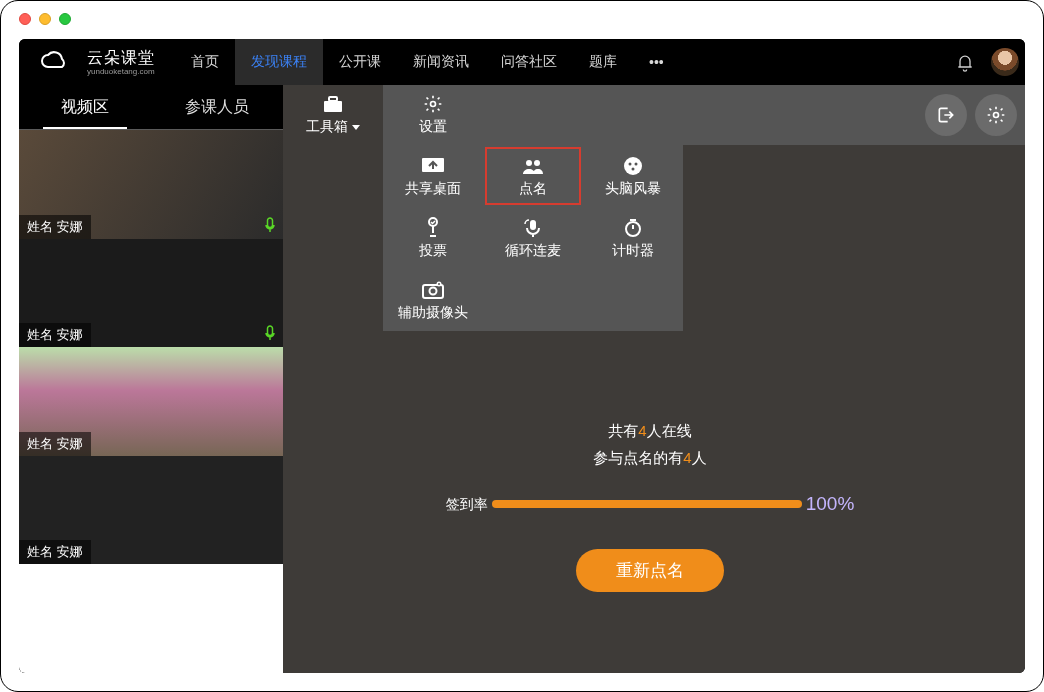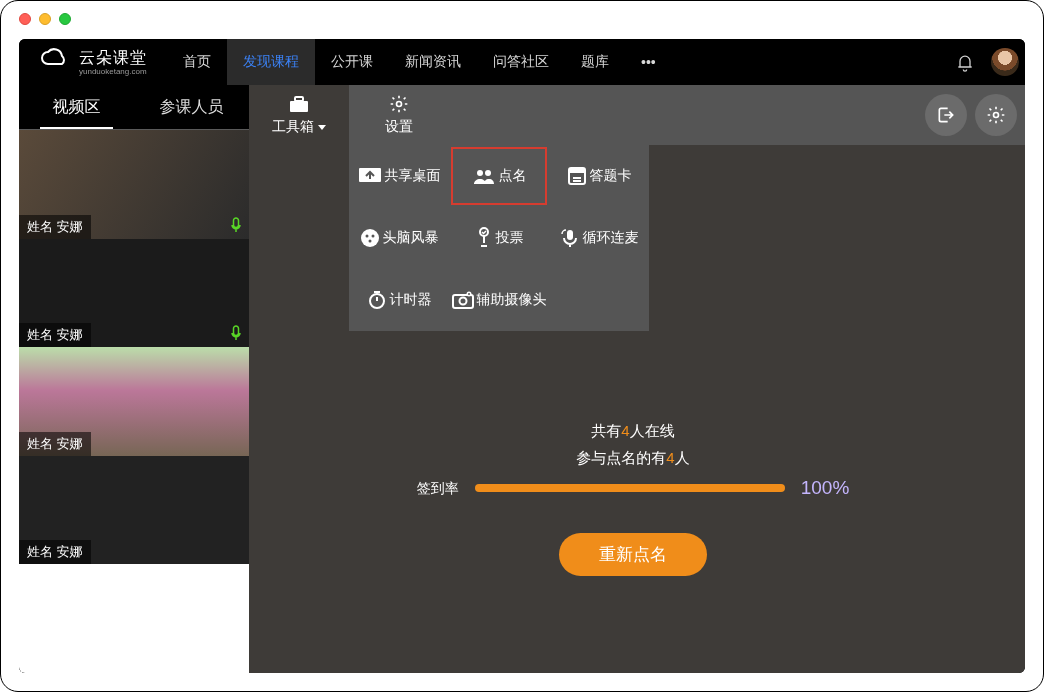--- a/index.html
+++ b/index.html
@@ -5,33 +5,33 @@
 *{box-sizing:border-box;margin:0;padding:0;font-family:"Microsoft YaHei","PingFang SC",sans-serif}
 body{background:#fff;width:1044px;height:692px;overflow:hidden}
 .window{width:1044px;height:692px;border:1px solid #000;border-radius:18px;background:#fff;position:relative;overflow:hidden}
 .traffic{position:absolute;top:12px;left:18px;display:flex;gap:8px}
 .dot{width:12px;height:12px;border-radius:50%}
 .dot.r{background:#ff5f57;border:1px solid #e04940}
 .dot.y{background:#febc2e;border:1px solid #d9a126}
 .dot.g{background:#28c840;border:1px solid #1fa933}
 .inner{position:absolute;left:18px;right:18px;top:38px;bottom:18px;background:#000;border-radius:6px;overflow:hidden;display:flex;flex-direction:column}
 .topbar{height:46px;background:#000;display:flex;align-items:center;color:#cfcfcf;font-size:14px}
-.logo{display:flex;align-items:flex-start;gap:12px;color:#fff;padding:0 20px}
+.logo{display:flex;align-items:center;gap:20px;color:#fff;padding:0 20px}
 .logo .glyph{width:28px;height:22px;position:relative}
 .logo .glyph svg{display:block}
 .logo .txt{font-size:16px;letter-spacing:1px}
 .logo .sub{font-size:8px;color:#9a9a9a;margin-top:-2px}
 .navitem{padding:8px 16px;height:46px;display:flex;align-items:center;cursor:pointer;color:#d7d7d7}
 .navitem.active{background:#2b2b2b;color:#3b82f6}
 .topbar .spacer{flex:1}
 .bell,.avatar-wrap{width:40px;height:46px;display:flex;align-items:center;justify-content:center}
 .bell svg{stroke:#cfcfcf;fill:none}
 .avatar{width:28px;height:28px;border-radius:50%;background:radial-gradient(circle at 50% 35%,#e9c6a7 0 30%,#7a4a2a 31% 55%,#3a2a1a 56% 100%);position:relative;overflow:hidden}
 .body{flex:1;display:flex;min-height:0}
-.sidepanel{width:230px;background:#000;display:flex;flex-direction:column}
+.sidepanel{width:264px;background:#000;display:flex;flex-direction:column}
 .side-tabs{height:44px;display:flex;color:#ddd;font-size:16px}
 .side-tabs .t{flex:1;display:flex;align-items:center;justify-content:center;cursor:pointer}
 .side-tabs .t.active{color:#fff;position:relative}
 .side-tabs .t.active::after{content:"";position:absolute;left:18%;right:18%;bottom:0;height:2px;background:#fff}
 .hr{height:1px;background:#5a5a5a}
 .video-list{flex:1;overflow:hidden;display:flex;flex-direction:column}
 .v-tile{height:131px;background:#222;position:relative;overflow:hidden;margin:0}
 .v-tile .img{position:absolute;inset:0}
 .v-tile .tag{position:absolute;left:0;bottom:0;background:rgba(0,0,0,.55);color:#fff;font-size:13px;padding:3px 8px}
 .v-tile .mic{position:absolute;right:6px;bottom:6px;color:#59d726}
@@ -44,27 +44,27 @@
 .main{flex:1;background:#3e3b38;display:flex;flex-direction:column;position:relative;min-width:0}
 .toolbar{height:60px;background:#555;display:flex;align-items:stretch;color:#fff}
 .tbbtn{width:100px;display:flex;flex-direction:column;align-items:center;justify-content:center;gap:4px;font-size:14px;cursor:pointer}
 .tbbtn .ico{height:20px;display:flex;align-items:center;justify-content:center}
 .tbbtn.active{background:#3e3b38}
 .tbbtn .caret{display:inline-block;margin-left:4px;border-top:5px solid #fff;border-left:4px solid transparent;border-right:4px solid transparent;vertical-align:middle}
 .toolbar .sp{flex:1}
 .rbtn{width:42px;height:42px;border-radius:50%;background:#6b6b6b;display:flex;align-items:center;justify-content:center;margin:9px 8px 0 0;cursor:pointer}
 .rbtn svg{stroke:#fff;fill:none;stroke-width:2}
 .tool-panel{position:absolute;left:100px;top:60px;background:#555;color:#fff;display:grid;grid-template-columns:repeat(3,100px);grid-auto-rows:62px;z-index:5}
-.tool-cell{display:flex;flex-direction:row;align-items:center;justify-content:center;gap:3px;font-size:14px;cursor:pointer;position:relative}
+.tool-cell{display:flex;flex-direction:column;align-items:center;justify-content:center;gap:3px;font-size:14px;cursor:pointer;position:relative}
 .tool-cell .ico{height:22px;display:flex;align-items:center;justify-content:center}
 .tool-cell.hl{outline:2px solid #d63c2f;outline-offset:-4px}
 .content{flex:1;position:relative}
 .status{position:absolute;left:0;right:8px;top:272px;color:#fff;text-align:center;font-size:15px;line-height:1.8}
 .status .orange{color:#f08d1a}
-.bar-row{display:flex;align-items:center;justify-content:center;gap:16px;margin-top:0}
+.bar-row{display:flex;align-items:center;justify-content:center;gap:4px;margin-top:16px}
 .bar-lbl{color:#fff;font-size:14px}
 .bar{width:310px;height:8px;border-radius:4px;background:linear-gradient(to right,#f08d1a 100%,#888 0)}
 .pct{color:#c4b5fd;font-size:19px}
 .cta{margin:28px auto 0;display:block;background:#f08d1a;color:#fff;border:none;border-radius:22px;padding:10px 40px;font-size:17px;cursor:pointer}
 </style>
 </head>
 <body>
 
 <div class="window">
   <div class="traffic">
@@ -194,30 +194,20 @@
                   <circle cx="8" cy="6" r="3" fill="#fff"></circle>
                   <circle cx="16" cy="6" r="3" fill="#fff"></circle>
                   <path d="M2 17c0-3 3-5 6-5s6 2 6 5M12 17c0-3 2-5 5-5s5 2 5 5" fill="#fff"></path>
                 </svg>
               </span>
               <span>点名</span>
             </div>
           <div class="tool-cell">
               <span class="ico">
                 <svg width="20" height="20" viewBox="0 0 20 20">
-                  <rect x="2" y="2" width="16" height="16" rx="2" fill="none" stroke="#fff" stroke-width="2"></rect>
-                  <rect x="2" y="2" width="16" height="5" fill="#fff"></rect>
-                  <path d="M6 12h8M6 15h8" stroke="#fff" stroke-width="2"></path>
-                </svg>
-              </span>
-              <span>答题卡</span>
-            </div>
-          <div class="tool-cell">
-              <span class="ico">
-                <svg width="20" height="20" viewBox="0 0 20 20">
                   <circle cx="10" cy="10" r="9" fill="#fff"></circle>
                   <circle cx="7" cy="8" r="1.5" fill="#555"></circle>
                   <circle cx="13" cy="8" r="1.5" fill="#555"></circle>
                   <circle cx="10" cy="13" r="1.5" fill="#555"></circle>
                 </svg>
               </span>
               <span>头脑风暴</span>
             </div>
           <div class="tool-cell">
               <span class="ico">

